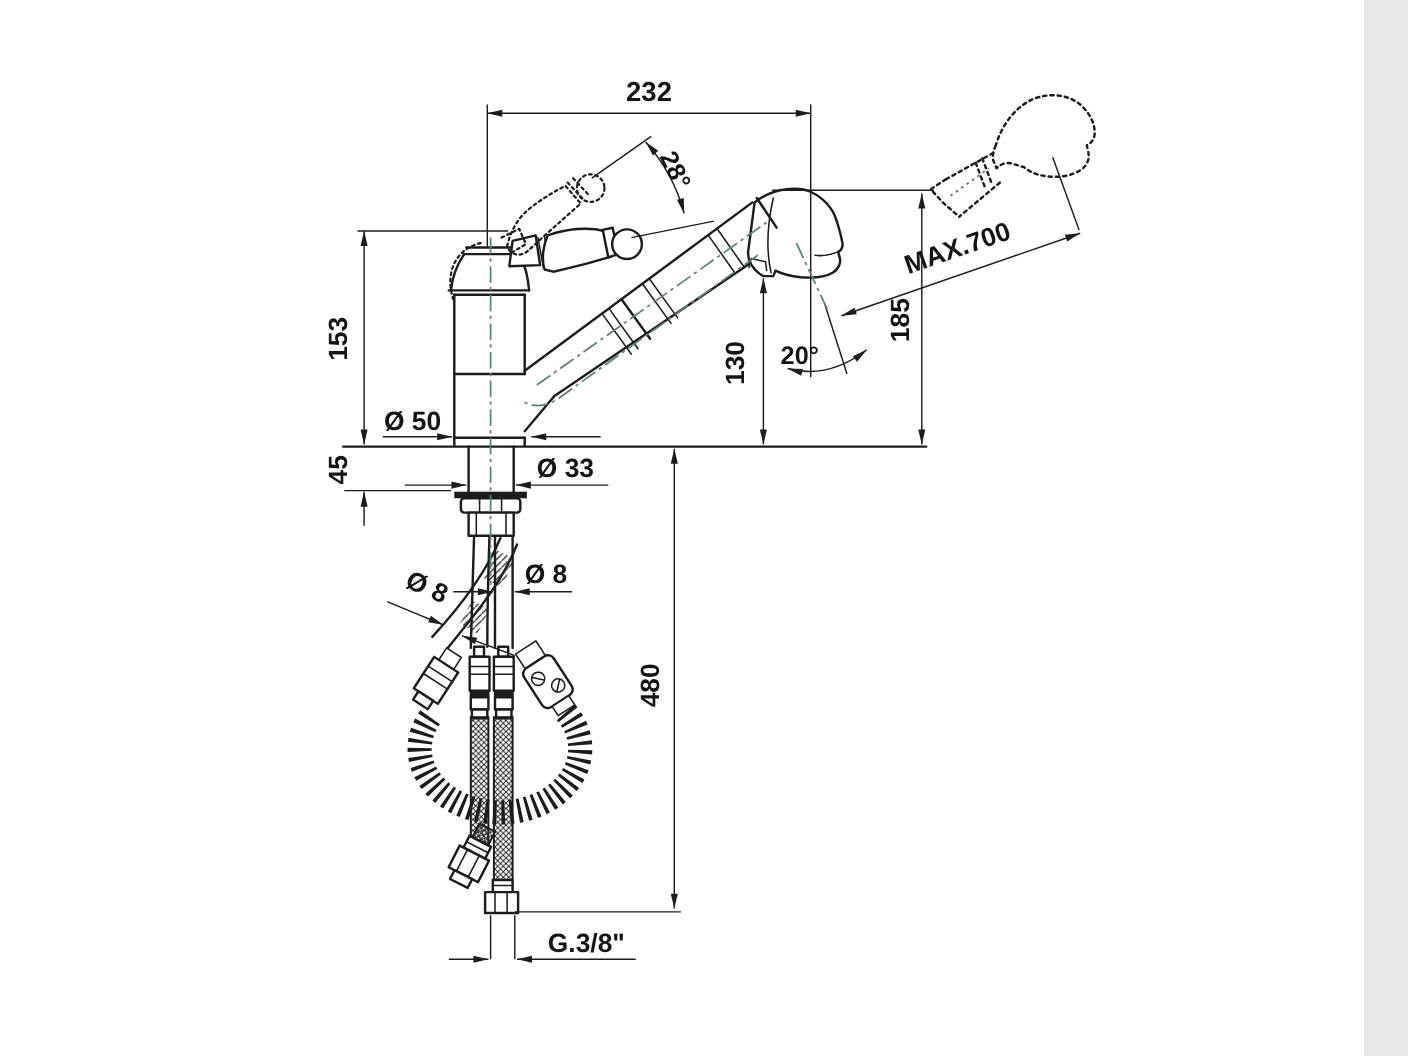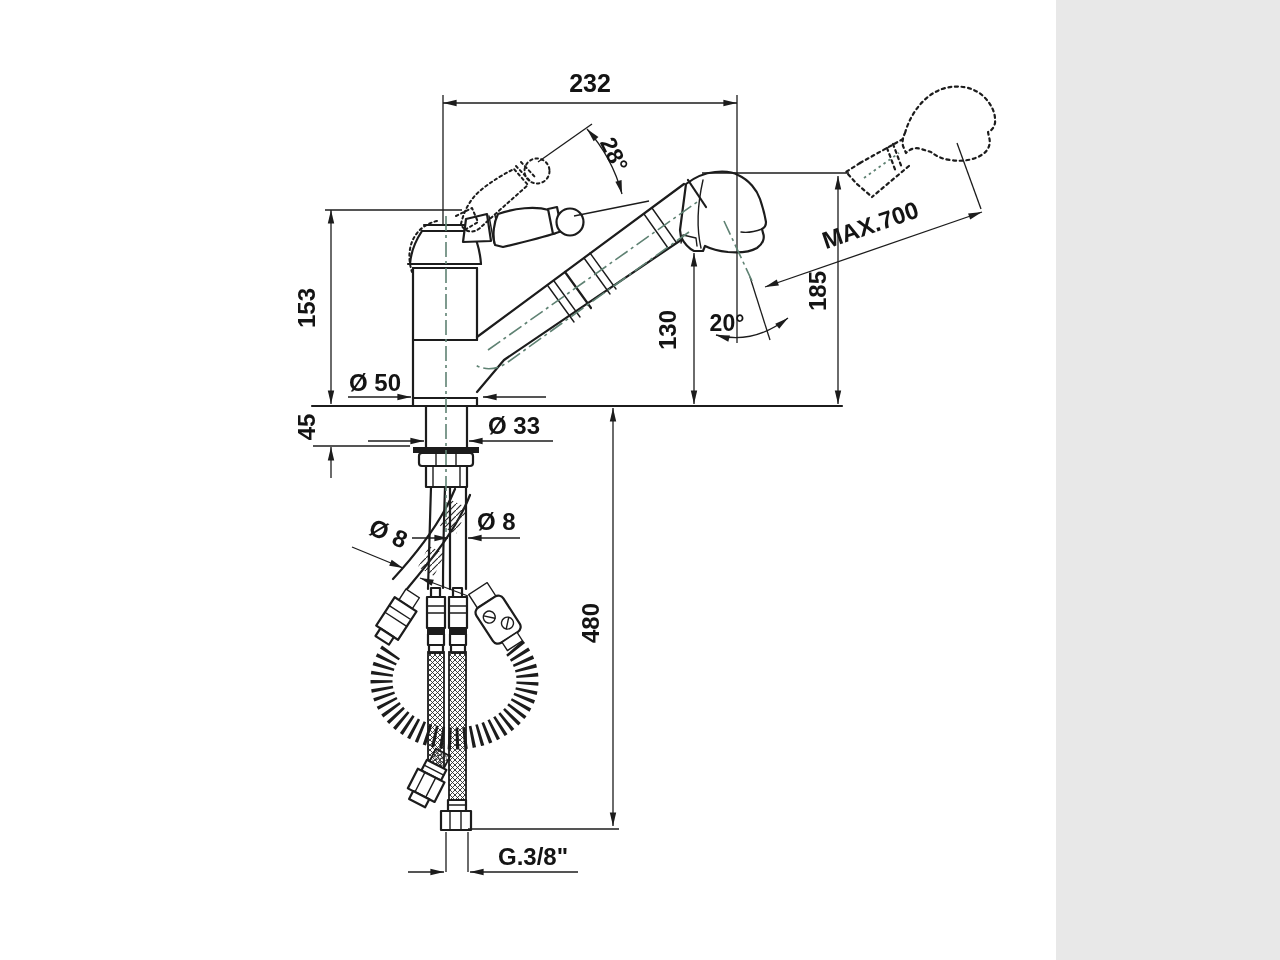--- a/index.html
+++ b/index.html
@@ -1,17 +1,17 @@
 <!DOCTYPE html>
 <html style="--bg: #ffffff; --ln: #1c1c1c; --cl: #5f8273; --tx: #141414;"><head>
 <meta charset="utf-8">
 <style>
   :root { --bg:#ffffff; --ln:#1c1c1c; --cl:#5f8273; --tx:#141414; }
   html,body { margin:0; padding:0; background:#e8e8e8; }
-  .canvas { width:1056px; height:960px; background:var(--bg,#fff); position:relative; overflow:hidden; }
+  .canvas { width:1240px; height:960px; background:var(--bg,#fff); position:relative; overflow:hidden; }
   svg { display:block; }
   svg text { font-family:"Liberation Sans","DejaVu Sans",sans-serif; font-weight:bold; fill:var(--tx,#141414); }
   .dt  { font-size:24px; }
   .dt2 { font-size:25px; }
   .dta { font-size:23px; }
   .ol  { stroke:var(--ln,#1c1c1c); stroke-width:2.2; fill:none; stroke-linecap:round; stroke-linejoin:round; }
   .olf { stroke:var(--ln,#1c1c1c); stroke-width:2.2; fill:#ffffff; stroke-linejoin:round; }
   .thin { stroke-width:1.4; }
   .dimln { stroke:var(--ln,#1c1c1c); stroke-width:1.3; fill:none; }
   .dot { stroke-dasharray:2.5 3.2; stroke-width:2; }

